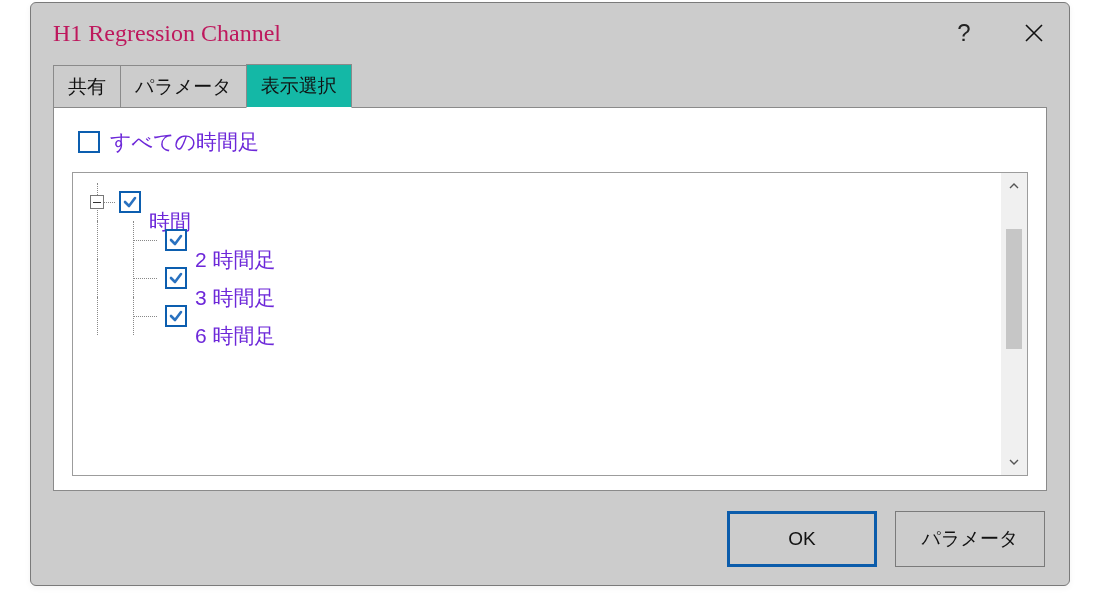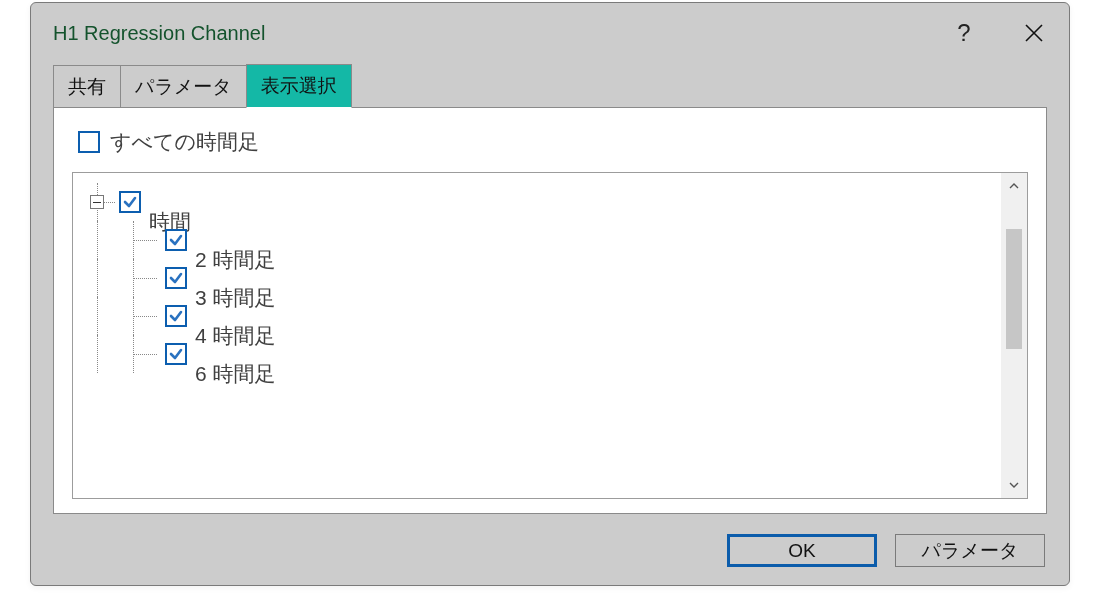--- a/index.html
+++ b/index.html
@@ -23,22 +23,23 @@
     flex-direction: column;
   }
   .titlebar {
     height: 60px;
     display: flex;
     align-items: center;
     padding: 0 0 0 22px;
   }
   .titlebar .title {
     flex: 1;
-    font-size: 20px;
-    color: #14532d;
+    font-size: 24px;
+    color: #be185d;
+    font-family: Liberation Serif, serif;
   }
   .titlebar .titlebtn {
     width: 70px; height: 60px;
     display: inline-flex;
     align-items: center;
     justify-content: center;
     font-size: 26px;
     color: #222;
     font-family: "Segoe UI", sans-serif;
     cursor: default;
@@ -92,21 +93,21 @@
     display: inline-flex;
     align-items: center;
     justify-content: center;
     flex: 0 0 22px;
   }
   .cb svg { display: none; }
   .cb.checked svg { display: block; }
   .cb svg path { stroke: #2a72c0; stroke-width: 2.6; fill: none; stroke-linecap: round; stroke-linejoin: round; }
   .all-tf .label, .tree .node-label {
     font-size: 21px;
-    color: #404040;
+    color: #6d28d9;
   }
   .tree-wrap {
     border: 1px solid #9c9c9c;
     flex: 1;
     background: #fff;
     display: flex;
     overflow: hidden;
   }
   .tree {
     flex: 1;
@@ -178,21 +179,21 @@
   .indent-sp { flex: 0 0 46px; width: 46px; height: 38px; position: relative; }
   .lbl { margin-left: 8px; margin-top: 40px; }
   .button-row {
     display: flex;
     justify-content: flex-end;
     gap: 18px;
     padding: 20px 24px 18px 0;
   }
   .btn {
     min-width: 150px;
-    height: 33px;
+    height: 56px;
     background: #cccccc;
     border: 1px solid #7a7a7a;
     display: inline-flex;
     align-items: center;
     justify-content: center;
     font-size: 19px;
     color: #111;
   }
   .btn.primary {
     border: 3px solid #0b5cab;
@@ -277,35 +278,20 @@
             <span class="dashed-h" style="left:14px; top:19px; width:24px;"></span>
           </div>
           <span class="cb checked">
             <svg width="16" height="16" viewBox="0 0 16 16">
                 <path d="M3 8 L7 12 L13 4"></path>
               </svg>
           </span>
           <span class="node-label lbl">3 時間足</span>
         </div>
 
-        <div class="tree-row">
-          <div class="indent-sp">
-            <span class="dashed-v" style="left:24px; top:0; height:38px;"></span>
-          </div>
-          <div class="conn">
-            <span class="dashed-v" style="left:14px; top:0; height:38px;"></span>
-            <span class="dashed-h" style="left:14px; top:19px; width:24px;"></span>
-          </div>
-          <span class="cb checked">
-            <svg width="16" height="16" viewBox="0 0 16 16">
-                <path d="M3 8 L7 12 L13 4"></path>
-              </svg>
-          </span>
-          <span class="node-label lbl">4 時間足</span>
-        </div>
 
         <div class="tree-row">
           <div class="indent-sp">
             <span class="dashed-v" style="left:24px; top:0; height:38px;"></span>
           </div>
           <div class="conn">
             <span class="dashed-v" style="left:14px; top:0; height:38px;"></span>
             <span class="dashed-h" style="left:14px; top:19px; width:24px;"></span>
           </div>
           <span class="cb checked">

